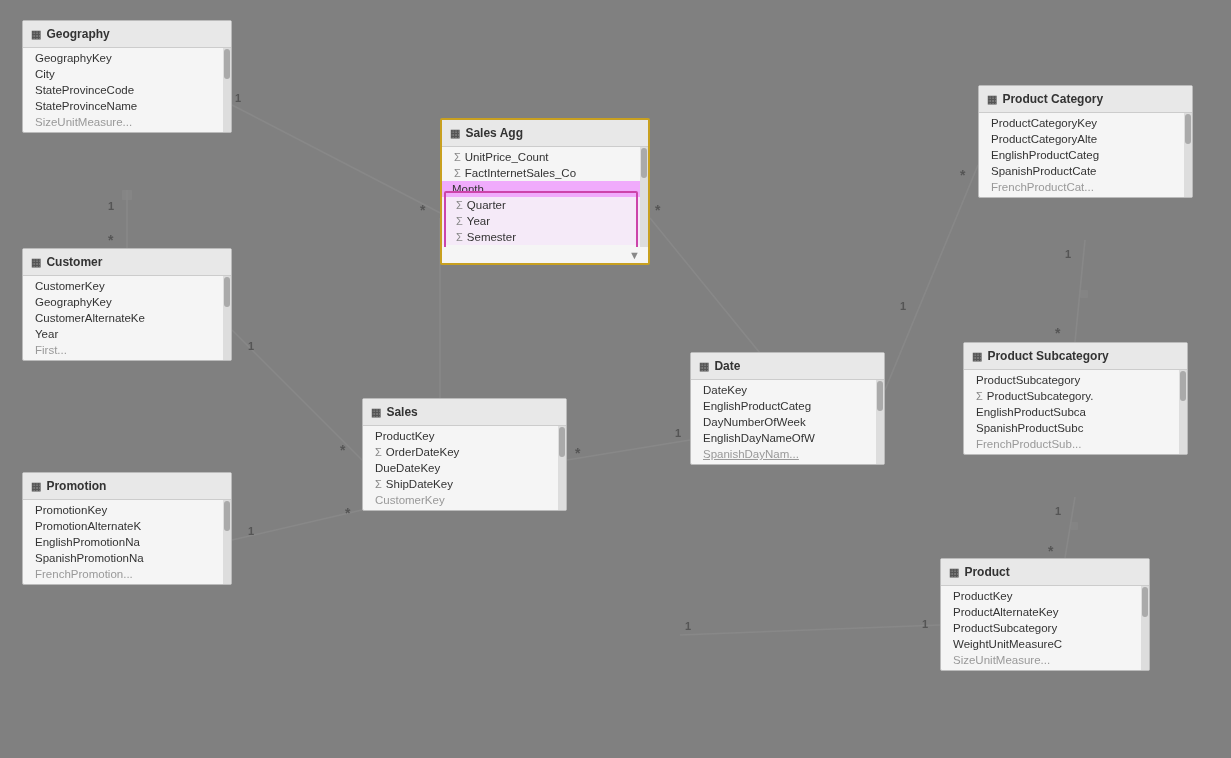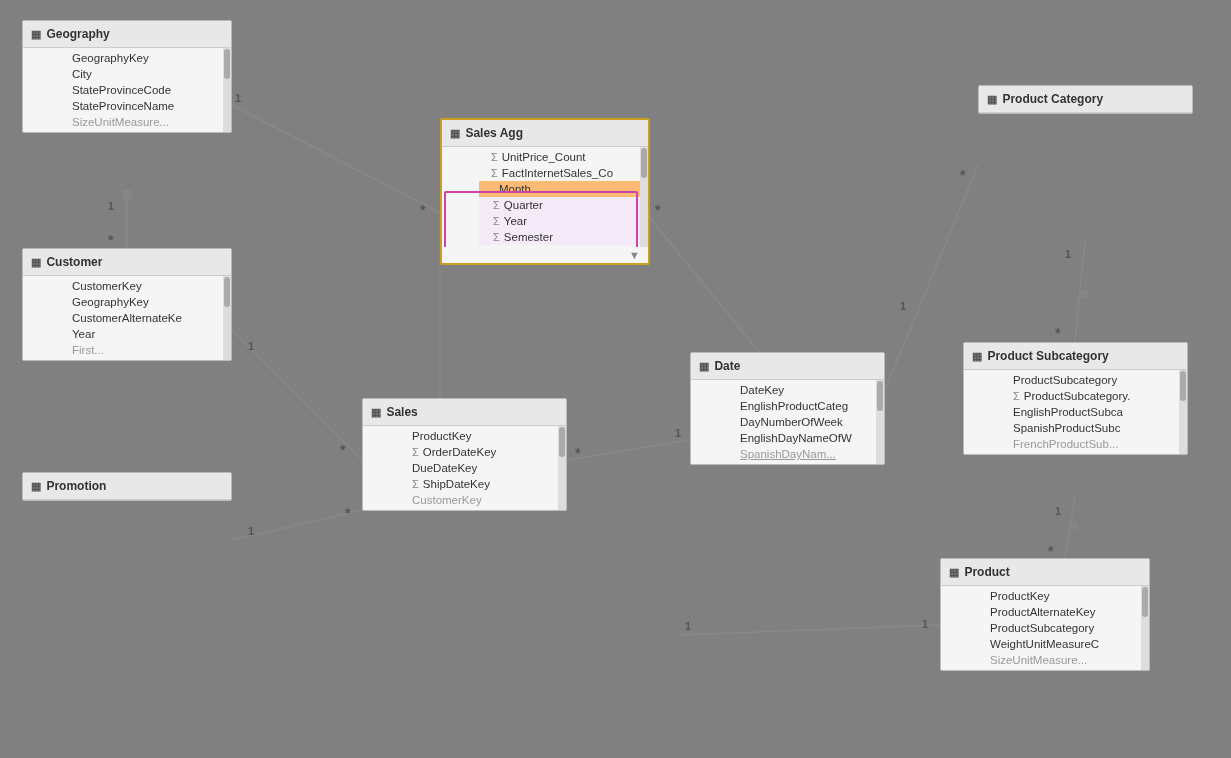--- a/index.html
+++ b/index.html
@@ -58,21 +58,20 @@
     }
 
     .field-row {
       padding: 2px 10px 2px 12px;
       color: #333;
       font-size: 11.5px;
       display: flex;
       align-items: center;
       gap: 4px;
       white-space: nowrap;
-      margin-left: 37px;
     }
 
     .sigma-icon {
       color: #888;
       font-style: normal;
       font-size: 11px;
     }
 
     .scroll-bar {
       position: absolute;
@@ -186,40 +185,50 @@
       <div class="field-row">Year</div>
       <div class="field-row" style="color:#999;text-align:right;">First...</div>
     </div>
   </div>
 
   <div class="table-card" style="left:22px; top:472px; width:210px;">
     <div class="table-header">
       <span class="table-icon">▦</span>
       <span>Promotion</span>
     </div>
+    <div class="table-body">
+      <div class="scroll-bar">
+          <div class="scroll-thumb"></div>
+        </div>
+      <div class="field-row">PromotionKey</div>
+      <div class="field-row">PromotionAlternateK</div>
+      <div class="field-row">EnglishPromotionNa</div>
+      <div class="field-row">SpanishPromotionNa</div>
+      <div class="field-row" style="color:#999;">FrenchPromotion...</div>
+    </div>
   </div>
 
   <div class="table-card highlighted-gold" style="left:440px; top:118px; width:210px;">
     <div class="table-header">
       <span class="table-icon">▦</span>
       <span>Sales Agg</span>
     </div>
     <div class="table-body" style="position:relative;">
       <div class="scroll-bar">
           <div class="scroll-thumb"></div>
         </div>
       <div class="field-row">
         <i class="sigma-icon">Σ</i> UnitPrice_Count
       </div>
       <div class="field-row">
         <i class="sigma-icon">Σ</i> FactInternetSales_Co
       </div>
 
       <div style="border: 2.5px solid #cc44aa; position:absolute; left:2px; right:10px; top:44px; height:108px; border-radius:2px; pointer-events:none; z-index:10;"></div>
-      <div class="field-row" style="background:#fdba74; padding-left:20px;">Month</div>
+      <div class="field-row" style="background:#f0abfc; padding-left:10px;">Month</div>
       <div class="field-row" style="background:#f5eaf8; padding-left:14px;">
         <i class="sigma-icon">Σ</i> Quarter
       </div>
       <div class="field-row" style="background:#f5eaf8; padding-left:14px;">
         <i class="sigma-icon">Σ</i> Year
       </div>
       <div class="field-row" style="background:#f5eaf8; padding-left:14px;">
         <i class="sigma-icon">Σ</i> Semester
       </div>
     </div>
@@ -263,20 +272,30 @@
       <div class="field-row">EnglishDayNameOfW</div>
       <div class="field-row" style="color:#999;text-decoration:underline;">SpanishDayNam...</div>
     </div>
   </div>
 
   <div class="table-card" style="left:978px; top:85px; width:215px;">
     <div class="table-header">
       <span class="table-icon">▦</span>
       <span>Product Category</span>
     </div>
+    <div class="table-body">
+      <div class="scroll-bar">
+          <div class="scroll-thumb"></div>
+        </div>
+      <div class="field-row">ProductCategoryKey</div>
+      <div class="field-row">ProductCategoryAlte</div>
+      <div class="field-row">EnglishProductCateg</div>
+      <div class="field-row">SpanishProductCate</div>
+      <div class="field-row" style="color:#999;">FrenchProductCat...</div>
+    </div>
   </div>
 
   <div class="table-card" style="left:963px; top:342px; width:225px;">
     <div class="table-header">
       <span class="table-icon">▦</span>
       <span>Product Subcategory</span>
     </div>
     <div class="table-body">
       <div class="scroll-bar">
           <div class="scroll-thumb"></div>

